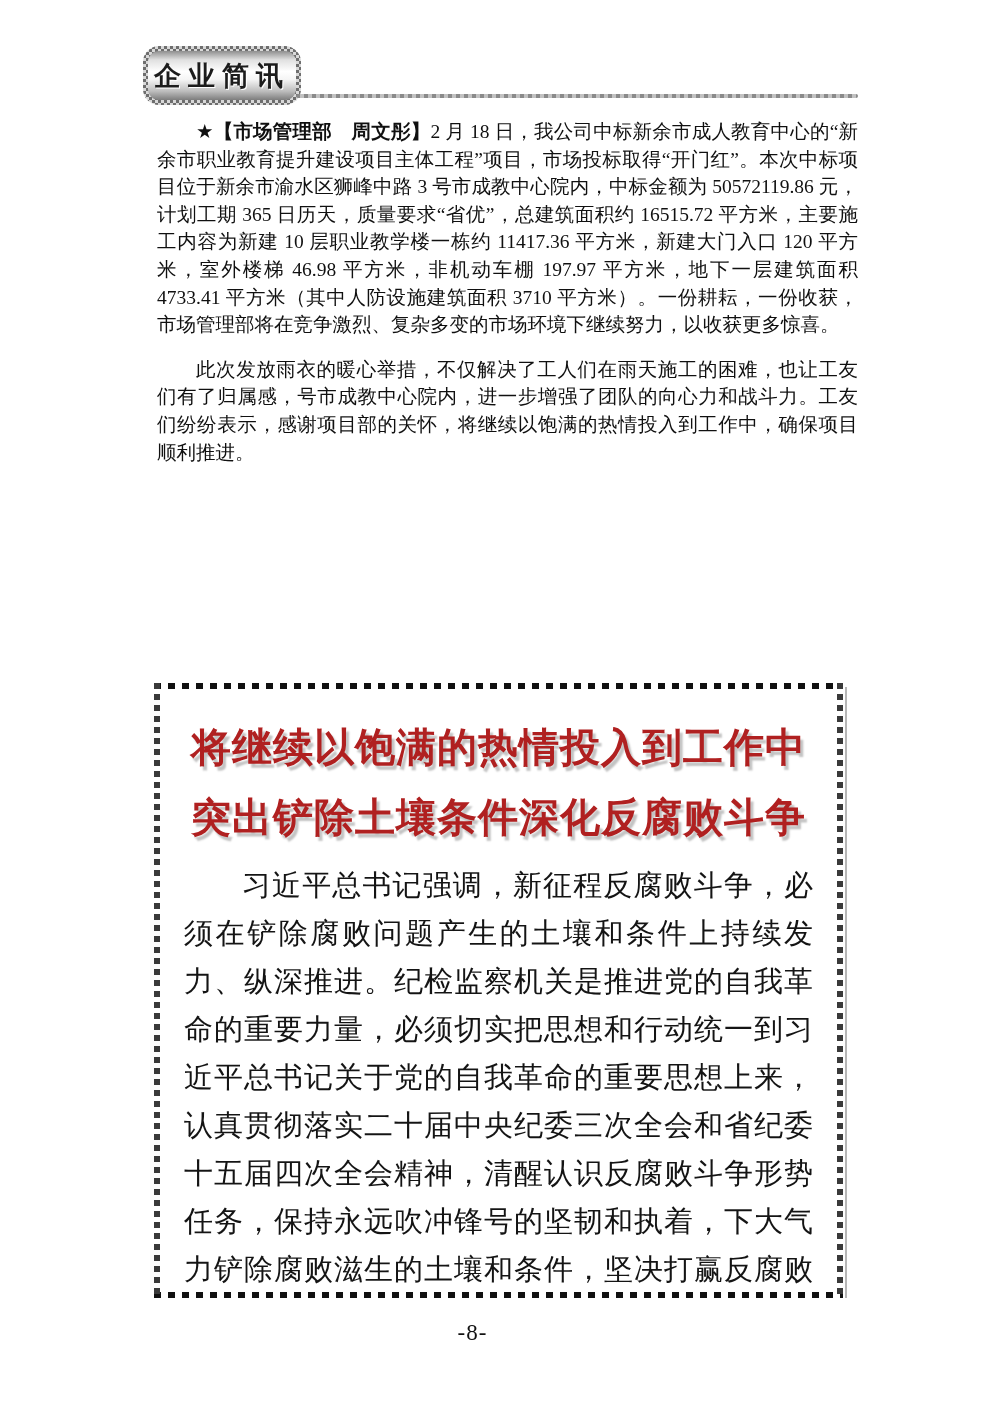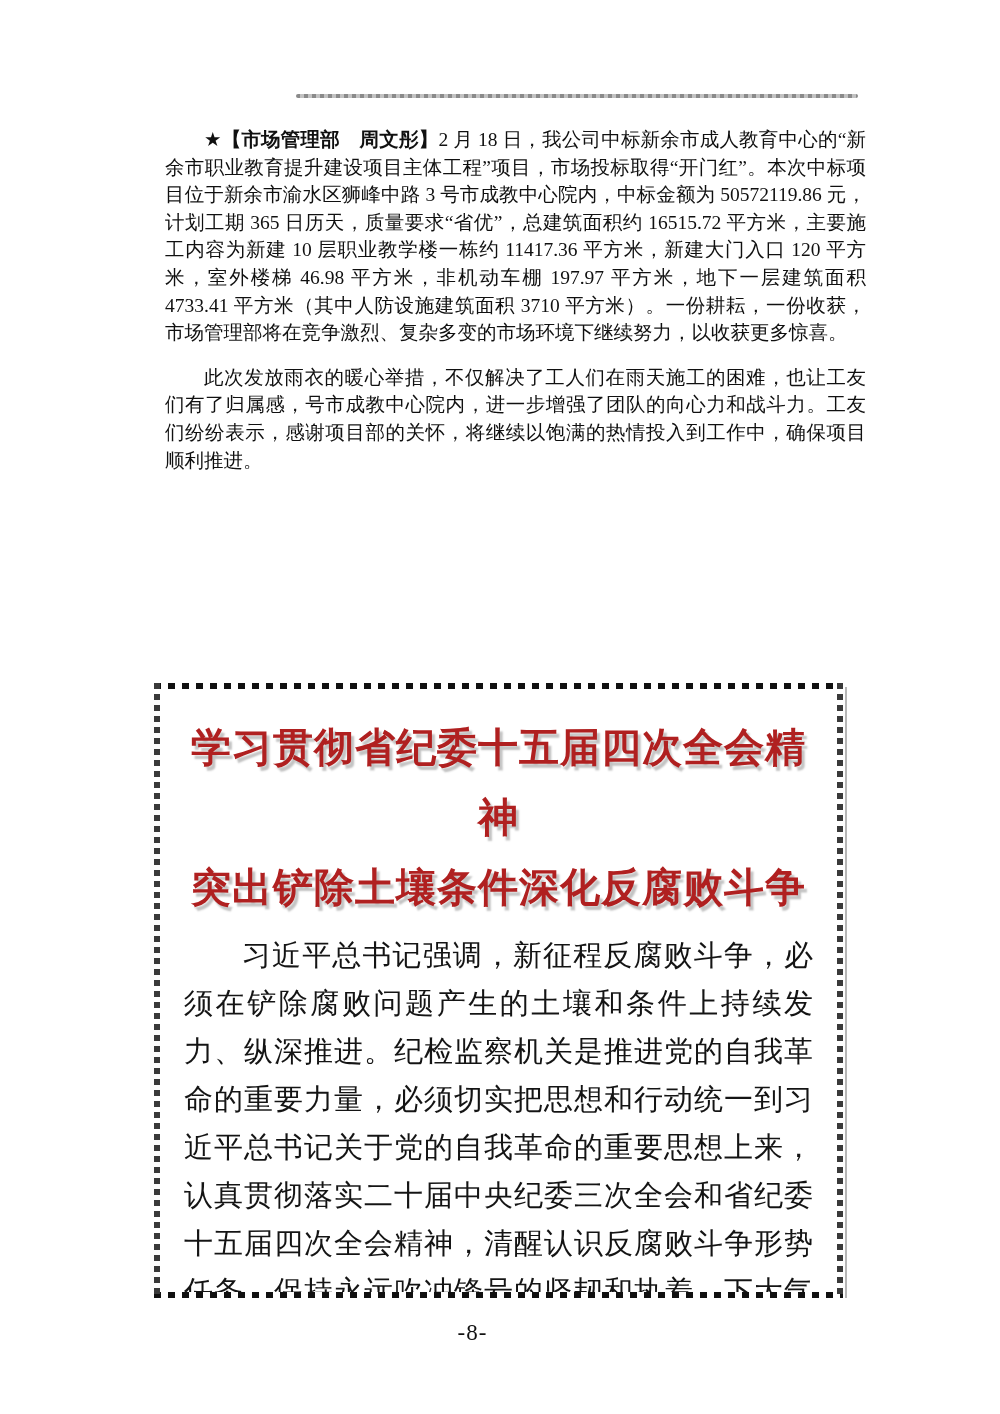--- a/index.html
+++ b/index.html
@@ -18,21 +18,21 @@
     background:linear-gradient(180deg,#8f8f8f 0%,#e0e0e0 18%,#ffffff 42%,#f5f5f5 58%,#bdbdbd 82%,#7d7d7d 100%);
     display:flex;align-items:center;justify-content:center;
     font-family:"Liberation Sans","DejaVu Sans",sans-serif;font-weight:bold;
     font-size:27px;letter-spacing:7px;color:#1c1c1c;text-shadow:1px 1px 0 #ffffff;
   }
   .header-rule{
     position:absolute;left:296px;top:94px;width:562px;height:4px;border-radius:2px;
     background:repeating-linear-gradient(90deg,#8a8a8a 0 4px,#c2c2c2 4px 8px);
   }
   
-  .content{position:absolute;left:157px;top:126px;width:701px;margin-left:8px;}
+  .content{position:absolute;left:157px;top:118px;width:701px;}
   .news{
     margin:0;font-size:19.5px;line-height:27.6px;text-align:justify;
     text-indent:2em;color:#101010;
   }
   .news.gap-after{margin-bottom:17px;}
   .news .head{font-family:"Liberation Sans","DejaVu Sans",sans-serif;font-weight:bold;}
   
   .notice-box{position:absolute;left:154px;top:683px;width:689px;height:615px;box-sizing:border-box;}
   .edge{position:absolute;}
   .edge-top,.edge-bottom{left:0;right:0;height:6px;background:repeating-linear-gradient(90deg,#101010 0 7px,transparent 7px 14px);}
@@ -57,38 +57,43 @@
   .page-number{
     position:absolute;left:0;top:1320px;width:945px;text-align:center;
     font-size:23px;color:#111;letter-spacing:1px;
   }
 </style>
 </head>
 <body>
 
 <div class="sheet">
 
+  <div class="badge">
+    <div class="badge-inner">
+      <span>企业简讯</span>
+    </div>
+  </div>
   <div class="header-rule"></div>
 
   <div class="content">
 
     <p class="news gap-after"><span class="head">★【市场管理部　周文彤】</span><span>2 月 18 日，我公司中标新余市成人教育中心的“新余市职业教育提升建设项目主体工程”项目，市场投标取得“开门红”。本次中标项目位于新余市渝水区狮峰中路 3 号市成教中心院内，中标金额为 50572119.86 元，计划工期 365 日历天，质量要求“省优”，总建筑面积约 16515.72 平方米，主要施工内容为新建 10 层职业教学楼一栋约 11417.36 平方米，新建大门入口 120 平方米，室外楼梯 46.98 平方米，非机动车棚 197.97 平方米，地下一层建筑面积 4733.41 平方米（其中人防设施建筑面积 3710 平方米）。一份耕耘，一份收获，市场管理部将在竞争激烈、复杂多变的市场环境下继续努力，以收获更多惊喜。</span></p>
 
 
     <p class="news">此次发放雨衣的暖心举措，不仅解决了工人们在雨天施工的困难，也让工友们有了归属感，号市成教中心院内，进一步增强了团队的向心力和战斗力。工友们纷纷表示，感谢项目部的关怀，将继续以饱满的热情投入到工作中，确保项目顺利推进。</p>
   </div>
 
   <div class="notice-box">
     <div class="edge edge-top"></div>
     <div class="edge edge-bottom"></div>
     <div class="edge edge-left"></div>
     <div class="edge edge-right"></div>
     <div class="box-shadow-right"></div>
 
     <div class="notice-inner">
-      <div class="notice-title">学习贯彻省纪委十五届四次全会精神</div>
+      <div class="notice-title">将继续以饱满的热情投入到工作中</div>
       <div class="notice-title">突出铲除土壤条件深化反腐败斗争</div>
       <p class="notice-body">习近平总书记强调，新征程反腐败斗争，必须在铲除腐败问题产生的土壤和条件上持续发力、纵深推进。纪检监察机关是推进党的自我革命的重要力量，必须切实把思想和行动统一到习近平总书记关于党的自我革命的重要思想上来，认真贯彻落实二十届中央纪委三次全会和省纪委十五届四次全会精神，清醒认识反腐败斗争形势任务，保持永远吹冲锋号的坚韧和执着，下大气力铲除腐败滋生的土壤和条件，坚决打赢反腐败斗争攻坚战持久战。</p>
     </div>
   </div>
 
   <div class="page-number">-8-</div>
 </div>
 
 </body></html>

